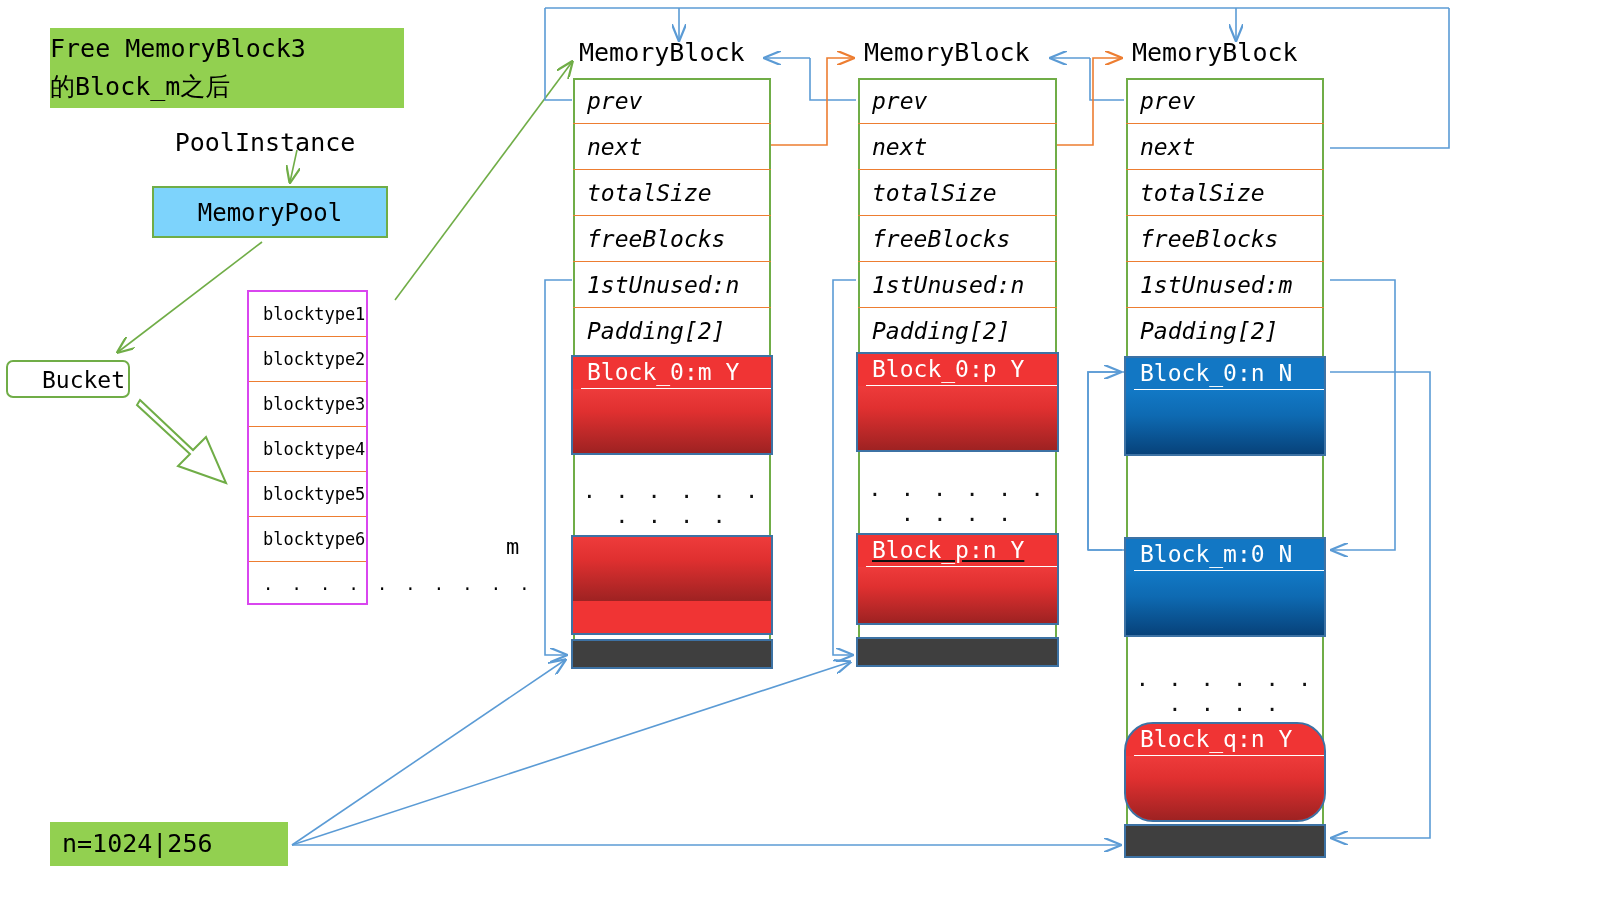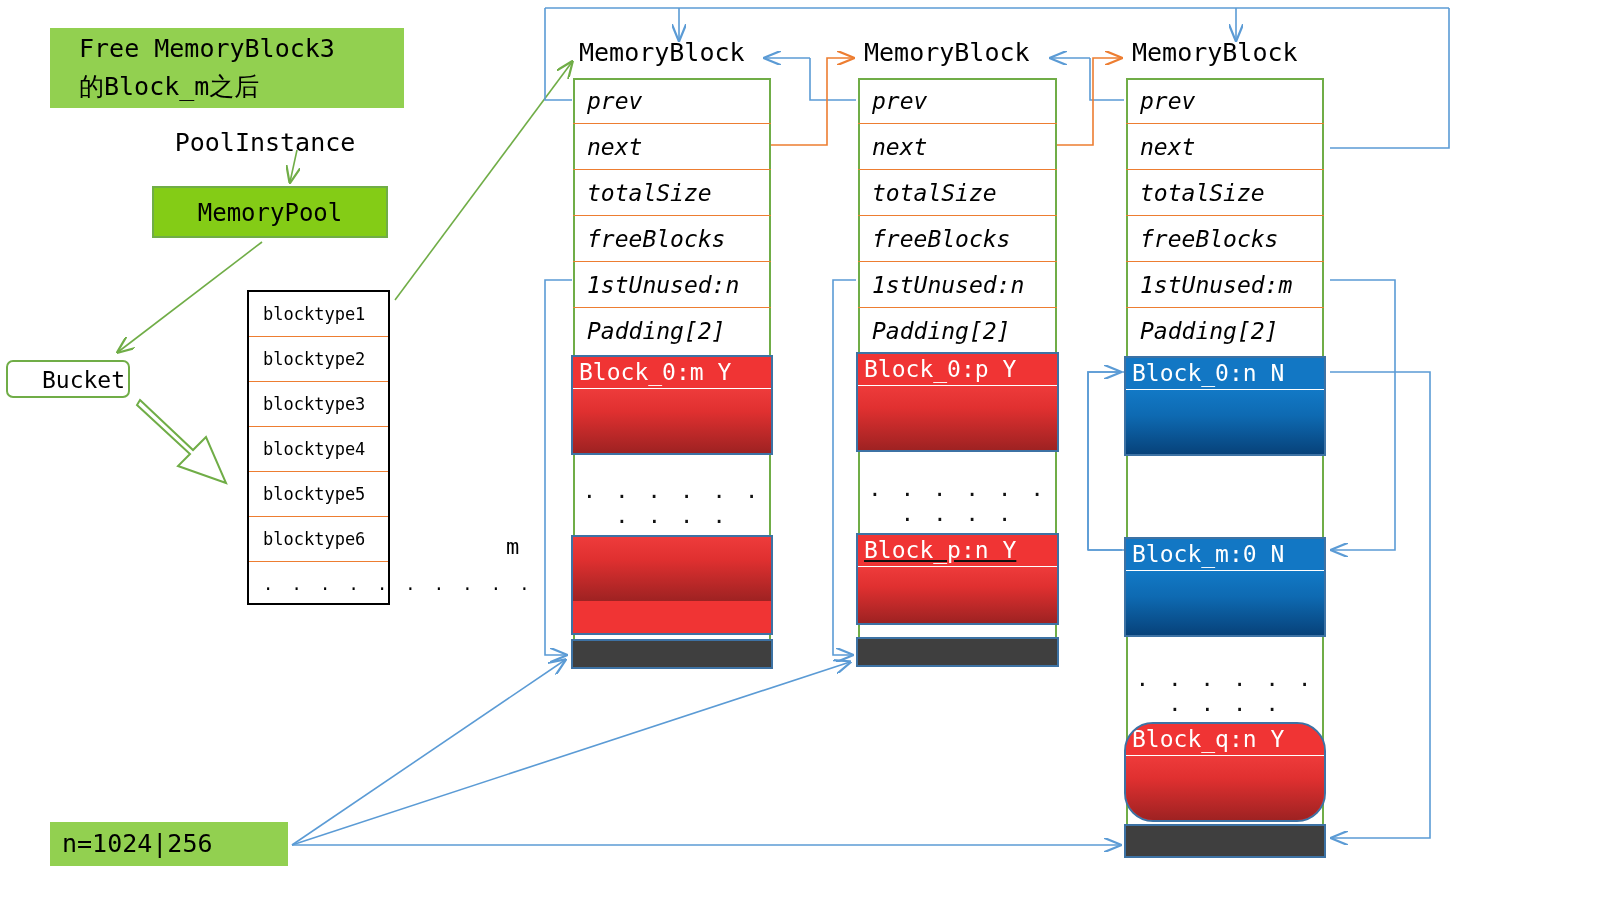--- a/index.html
+++ b/index.html
@@ -8,44 +8,44 @@
     font-family:"DejaVu Sans Mono","Liberation Mono",monospace;
     color:#111111;
   }
   #stage{position:absolute;left:0;top:0;width:1600px;height:900px;}
   #wires{position:absolute;left:0;top:0;width:1600px;height:900px;pointer-events:none;}
 
   
   .title-banner{
     position:absolute;left:50px;top:28px;width:354px;height:80px;
     background:#92d050;display:flex;flex-direction:column;
-    justify-content:center;padding-left:29px;box-sizing:border-box;
+    justify-content:center;padding-left:0;box-sizing:border-box;
   }
   .title-banner .ln{font-size:25px;line-height:38px;white-space:pre;color:#000;}
 
   .pool-instance{
     position:absolute;left:150px;top:126px;width:230px;height:34px;
     font-size:25px;text-align:center;line-height:34px;color:#000;
   }
   .memorypool-box{
     position:absolute;left:152px;top:186px;width:236px;height:52px;
-    border:2px solid #70ad47;background:#84cc16;
+    border:2px solid #70ad47;background:#7dd3fc;
     font-size:24px;text-align:center;line-height:50px;color:#000;
     box-sizing:border-box;
   }
   .bucket-box{
     position:absolute;left:6px;top:360px;width:124px;height:38px;
     border:2px solid #70ad47;border-radius:7px;background:#fff;
     font-size:23px;text-align:center;line-height:36px;color:#000;
     box-sizing:border-box;
     padding-left:31px;
   }
   .blocktype-list{
-    position:absolute;left:247px;top:290px;width:143px;height:315px;
-    border:2px solid #000000;background:#fff;box-sizing:border-box;
+    position:absolute;left:247px;top:290px;width:121px;height:315px;
+    border:2px solid #d946ef;background:#fff;box-sizing:border-box;
   }
   .blocktype-list .bt{
     height:45px;border-bottom:1.5px solid #ed7d31;box-sizing:border-box;
     font-size:17px;line-height:44px;padding-left:14px;color:#000;white-space:nowrap;
   }
   .blocktype-list .bt:last-child{border-bottom:none;}
   .blocktype-list .bt.dots{letter-spacing:4px;font-size:17px;}
 
   .n-banner{
     position:absolute;left:50px;top:822px;width:238px;height:44px;
@@ -74,20 +74,21 @@
   .fld.last{border-bottom:none;}
 
   .blk{
     position:absolute;left:-2px;box-sizing:border-box;
     border:2px solid #3d72a4;overflow:hidden;
   }
   .blk .hdr{
     height:32px;font-size:23px;line-height:30px;padding-left:6px;
     color:#ffffff;white-space:nowrap;border-bottom:1.5px solid #ffffff;
     box-sizing:border-box;
+    margin-left:8px;
   }
   .blk .body{height:calc(100% - 32px);}
   .blk.red{background:#f03434;}
   .blk.red .hdr{background:#f03434;}
   .blk.red .body{background:linear-gradient(180deg,#ee3b3b 0%,#e03030 35%,#9e2222 100%);}
   .blk.blue{background:#1277c4;}
   .blk.blue .hdr{background:#1277c4;}
   .blk.blue .body{background:linear-gradient(180deg,#1279c6 0%,#0e6ab2 40%,#07427a 100%);}
   .blk.gray{background:#3f3f3f;}
   .ell{

